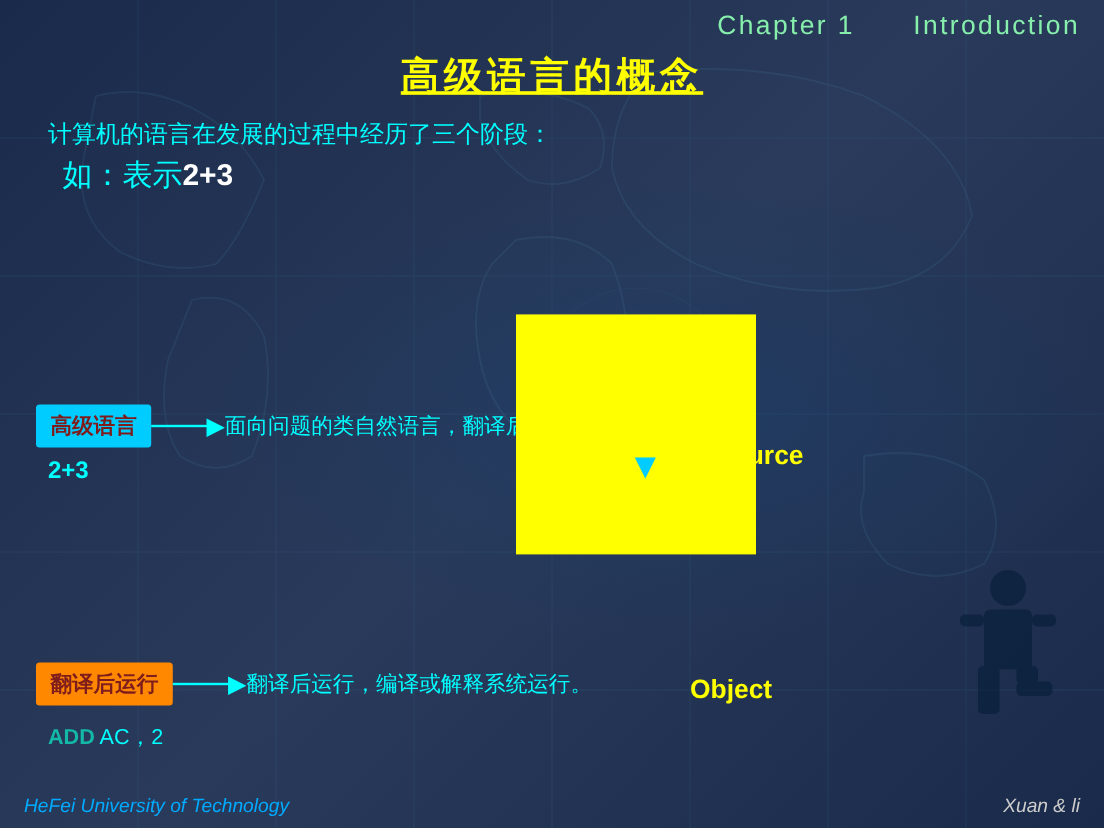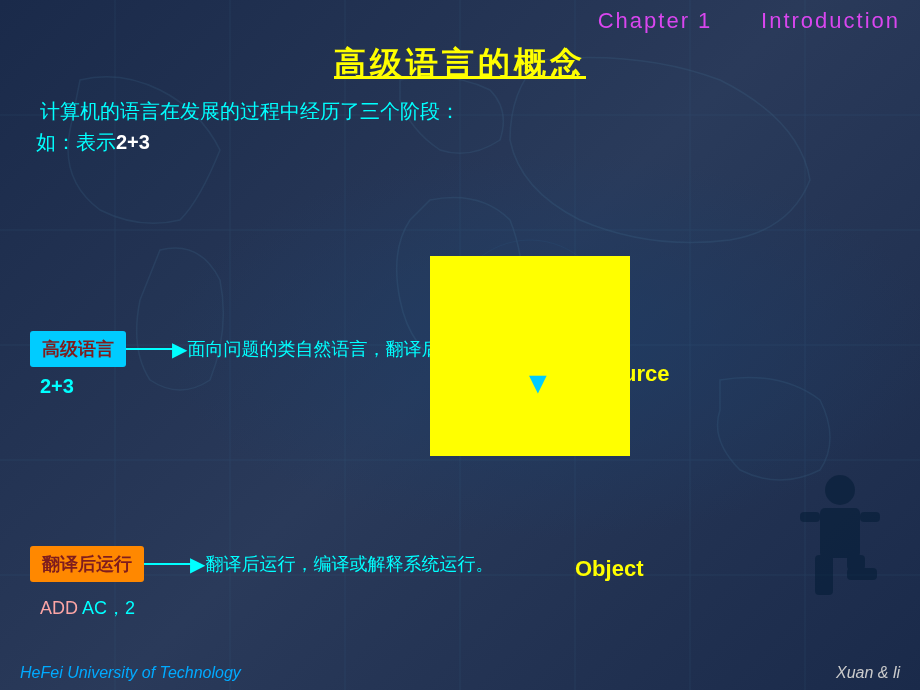--- a/index.html
+++ b/index.html
@@ -46,21 +46,21 @@
       position: relative;
       z-index: 2;
       width: 100%;
       height: 100%;
     }
 
     
     .header {
       text-align: right;
       padding: 8px 20px 0 0;
-      color: #d946ef;
+      color: #86efac;
       font-size: 22px;
       letter-spacing: 2px;
     }
 
     
     .main-title {
       text-align: center;
       color: #ffff00;
       font-size: 32px;
       font-weight: bold;
@@ -72,22 +72,22 @@
     
     .intro-text {
       color: #00ffff;
       font-size: 20px;
       margin-left: 40px;
       margin-bottom: 4px;
     }
 
     .example-text {
       color: #00ffff;
-      font-size: 20px;
-      margin-left: 36px;
+      font-size: 25px;
+      margin-left: 52px;
       margin-bottom: 20px;
     }
 
     .example-text strong {
       color: #ffffff;
       font-weight: bold;
     }
 
     
     .sections {
@@ -297,21 +297,21 @@
       <div class="row-inline">
         <div class="lang-box asm">翻译后运行</div>
         <span class="arrow-line">
           <span class="line" style="width:50px;"></span>
           <span class="arrowhead">▶</span>
         </span>
         <span class="desc">翻译后运行，编译或解释系统运行。</span>
       </div>
       <div style="margin-left:10px; margin-top:10px; color:#00ffff; font-size:18px; line-height:1.8;">
         <div>
-          <span style="color:#fca5a5; font-weight:normal;">ADD</span><span>  AC，2</span>
+          <span style="color:#14b8a6; font-weight:bold;">ADD</span><span>  AC，2</span>
         </div>
       </div>
     </div>
 
   </div>
 
   <div class="footer">
     <span class="footer-left">HeFei University of Technology</span>
     <span class="footer-right">Xuan &amp; li</span>
   </div>

